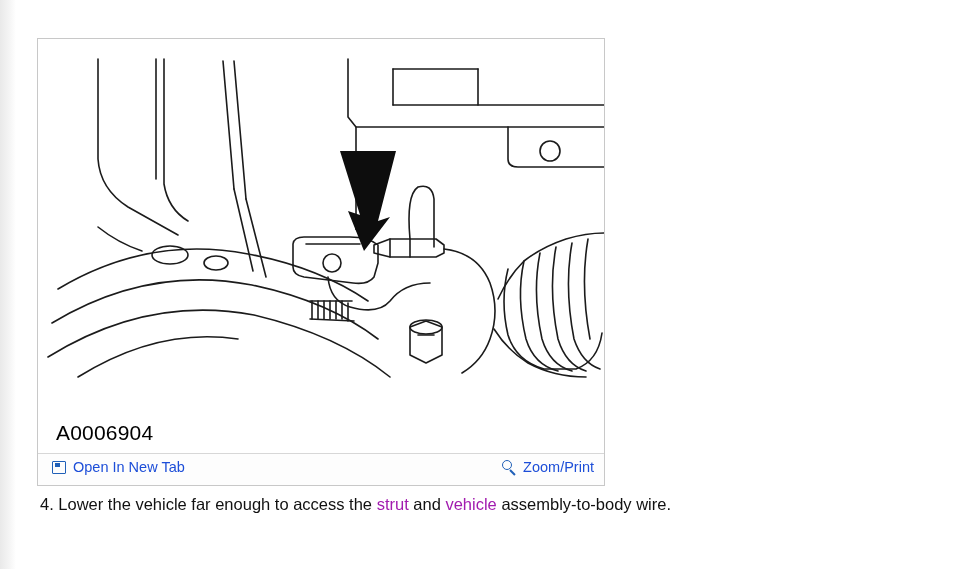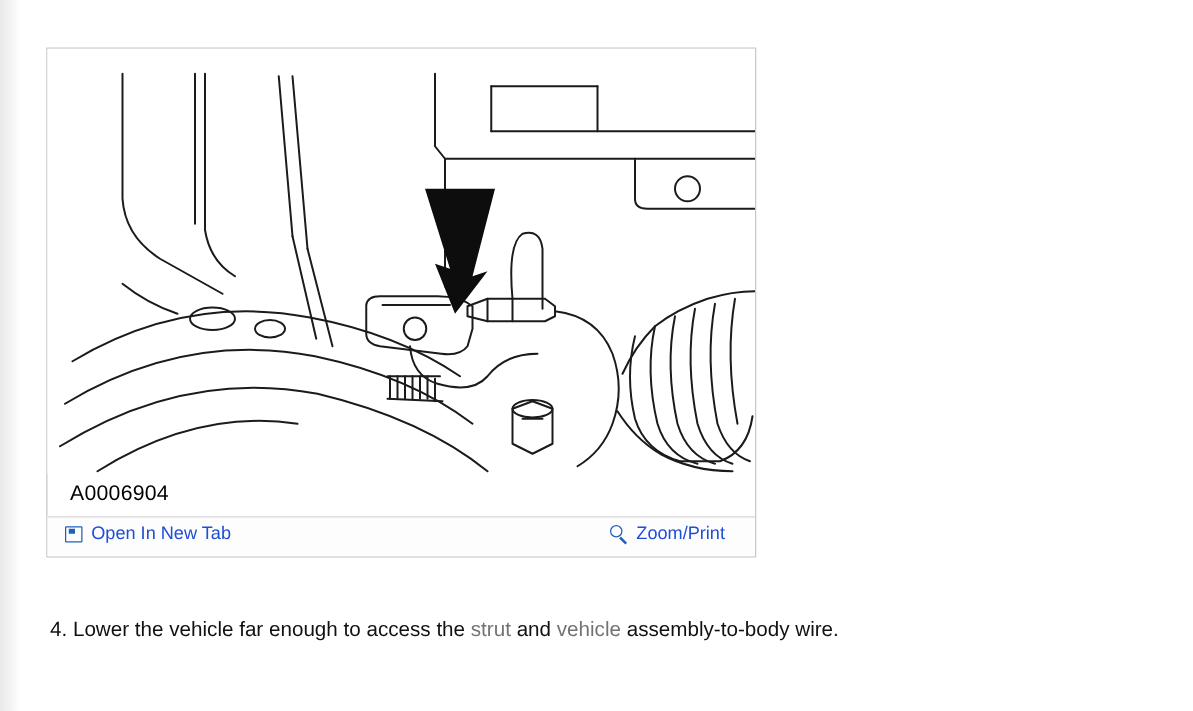--- a/index.html
+++ b/index.html
@@ -37,43 +37,44 @@
   }
   .figure-image {
     position: relative;
     width: 566px;
     height: 340px;
     background: #ffffff;
     overflow: hidden;
   }
   .figure-image svg { display: block; }
   .figure-caption {
-    font-size: 17px;
+    font-size: 21px;
     color: #000000;
     padding: 6px 0 8px 18px;
     letter-spacing: 0.2px;
+    margin-top: 36px;
   }
   .figure-actions {
     border-top: 1px solid #d7d7d7;
     height: 31px;
     position: relative;
     background: #fdfdfd;
   }
   .action-left {
     position: absolute;
     left: 14px;
     top: 5px;
     display: flex;
     align-items: center;
     gap: 7px;
     cursor: pointer;
   }
   .action-right {
     position: absolute;
-    right: 24px;
+    right: 10px;
     top: 5px;
     display: flex;
     align-items: center;
     gap: 6px;
     cursor: pointer;
   }
   .action-label {
     color: #1d4ed8;
     font-size: 14.5px;
   }
@@ -117,21 +118,21 @@
     top: 492px;
     width: 880px;
   }
   .step-line {
     font-size: 16.5px;
     line-height: 25px;
     color: #111111;
     white-space: nowrap;
   }
   .link {
-    color: #737373;
+    color: #a21caf;
     margin-top: 44px;
   }
 </style>
 </head>
 <body>
 
 <div class="page">
 
   <div class="left-gutter"></div>
 

